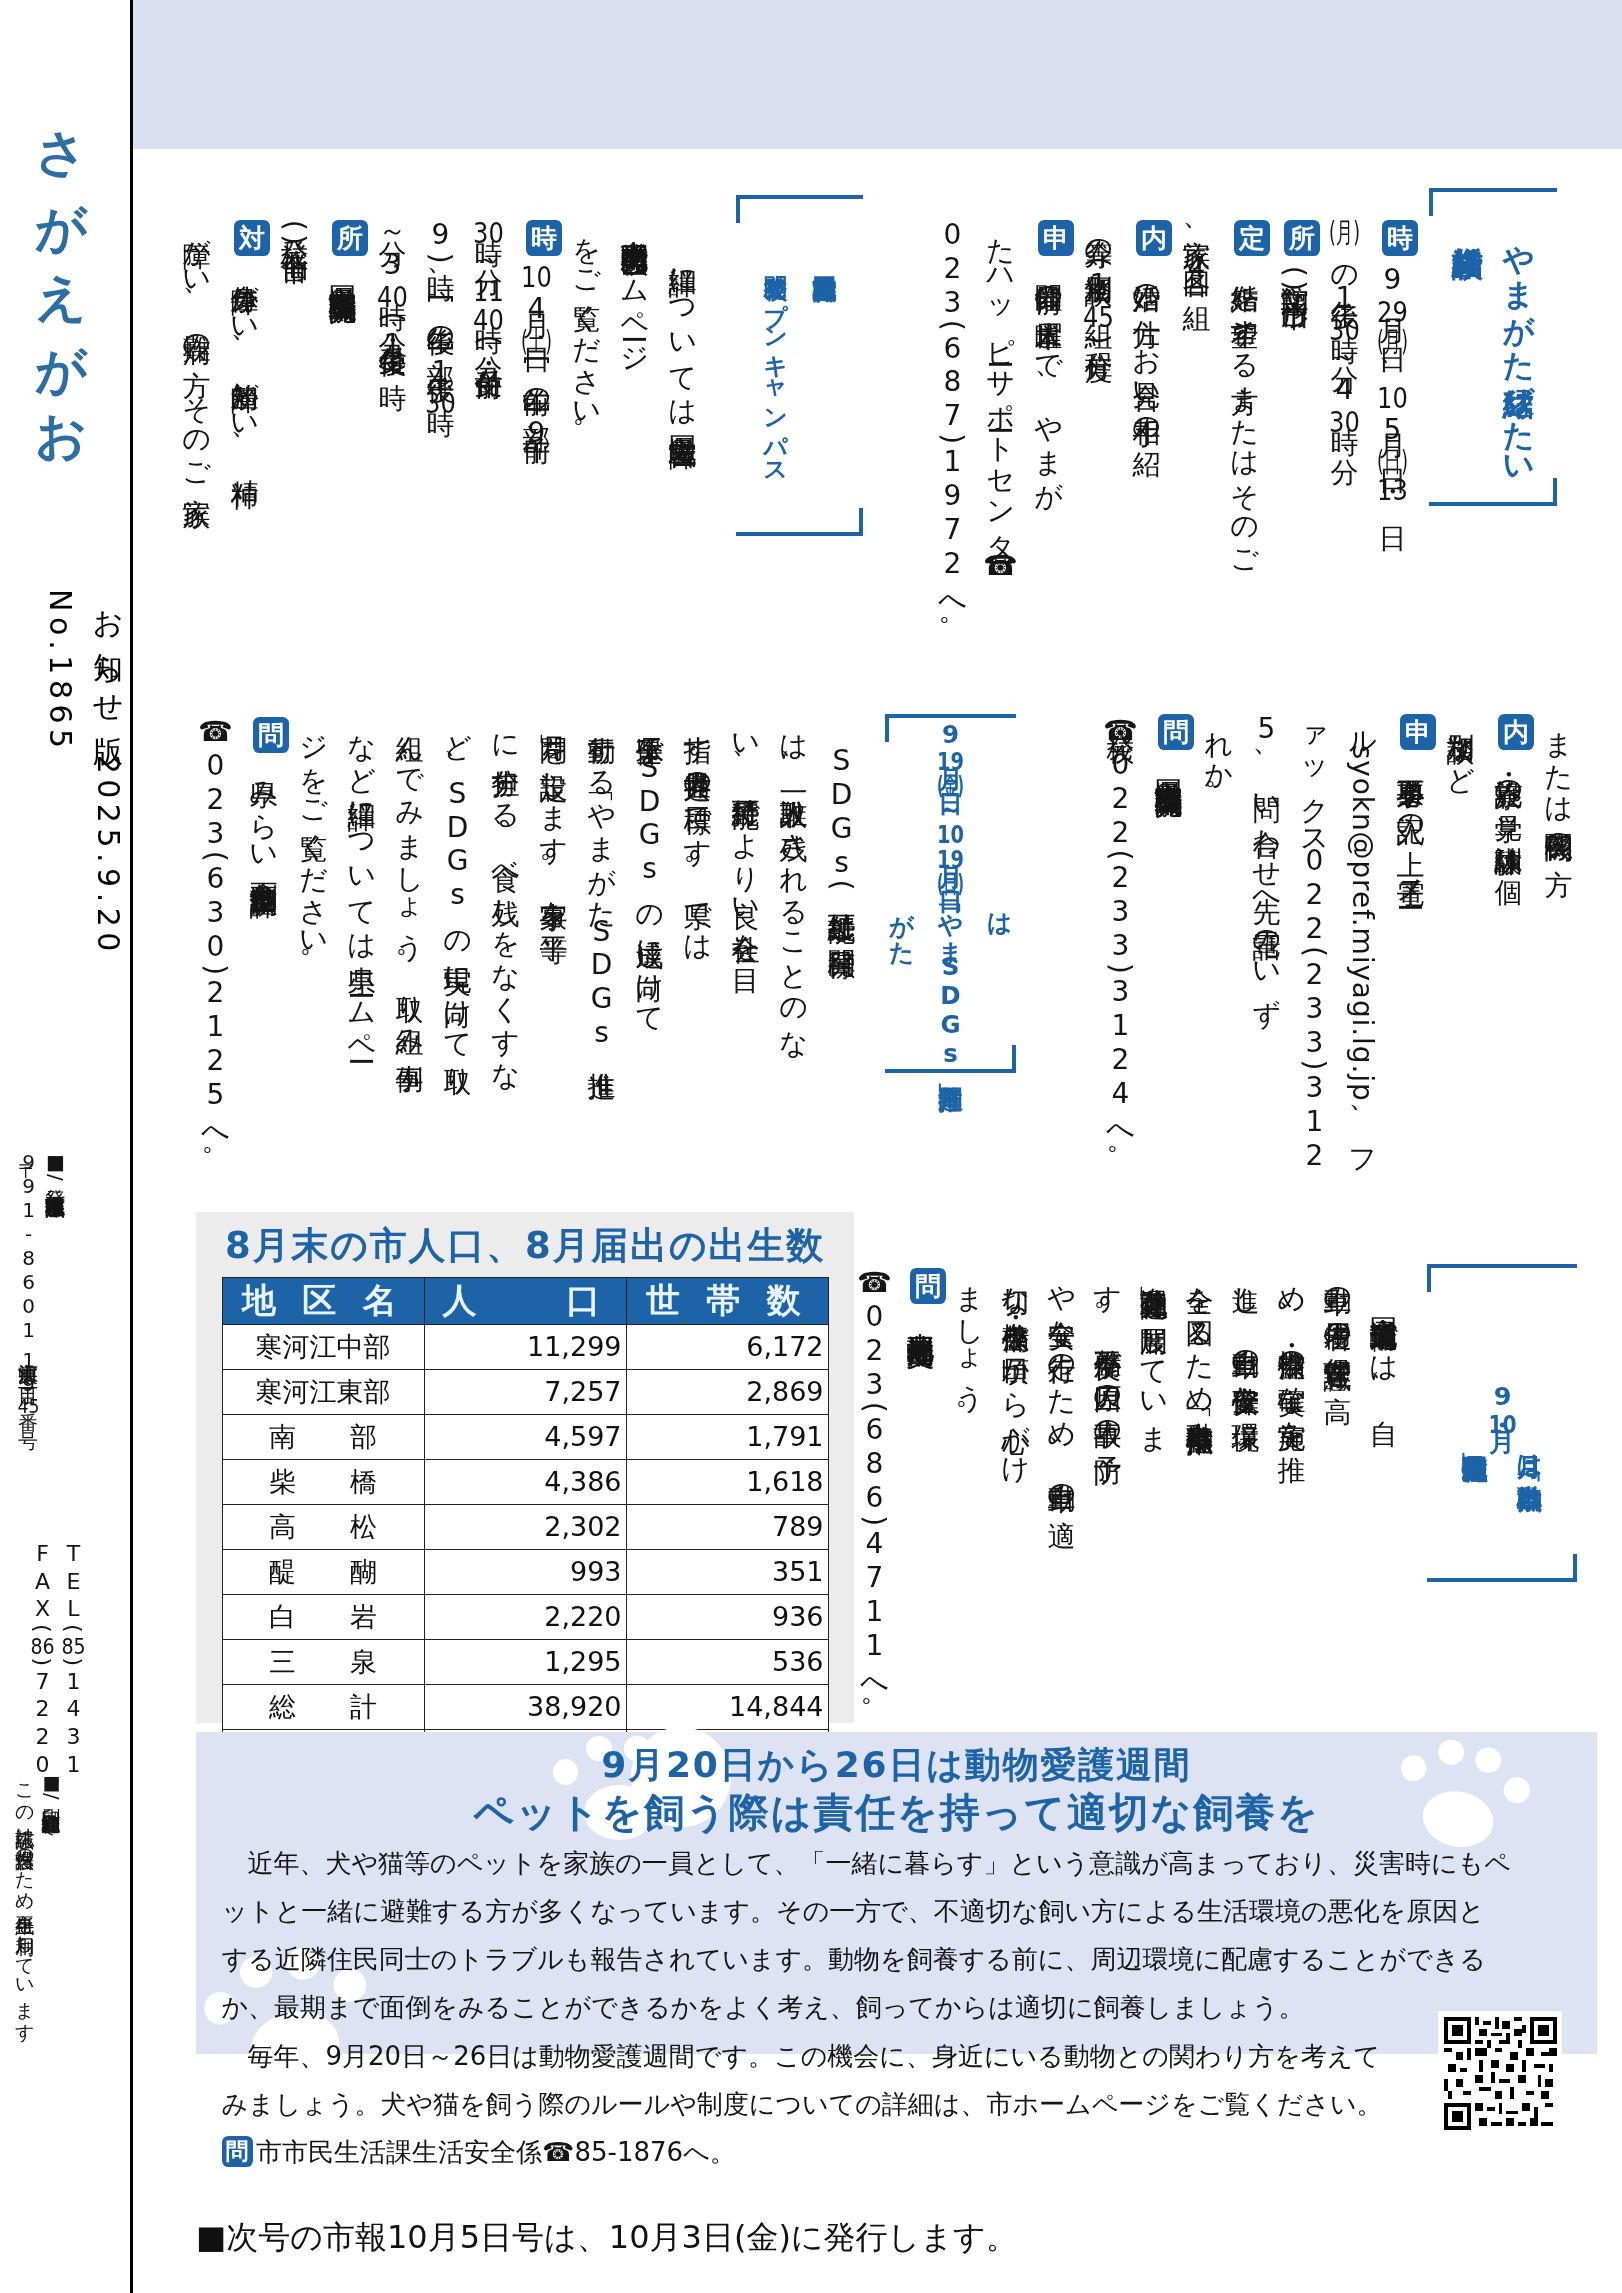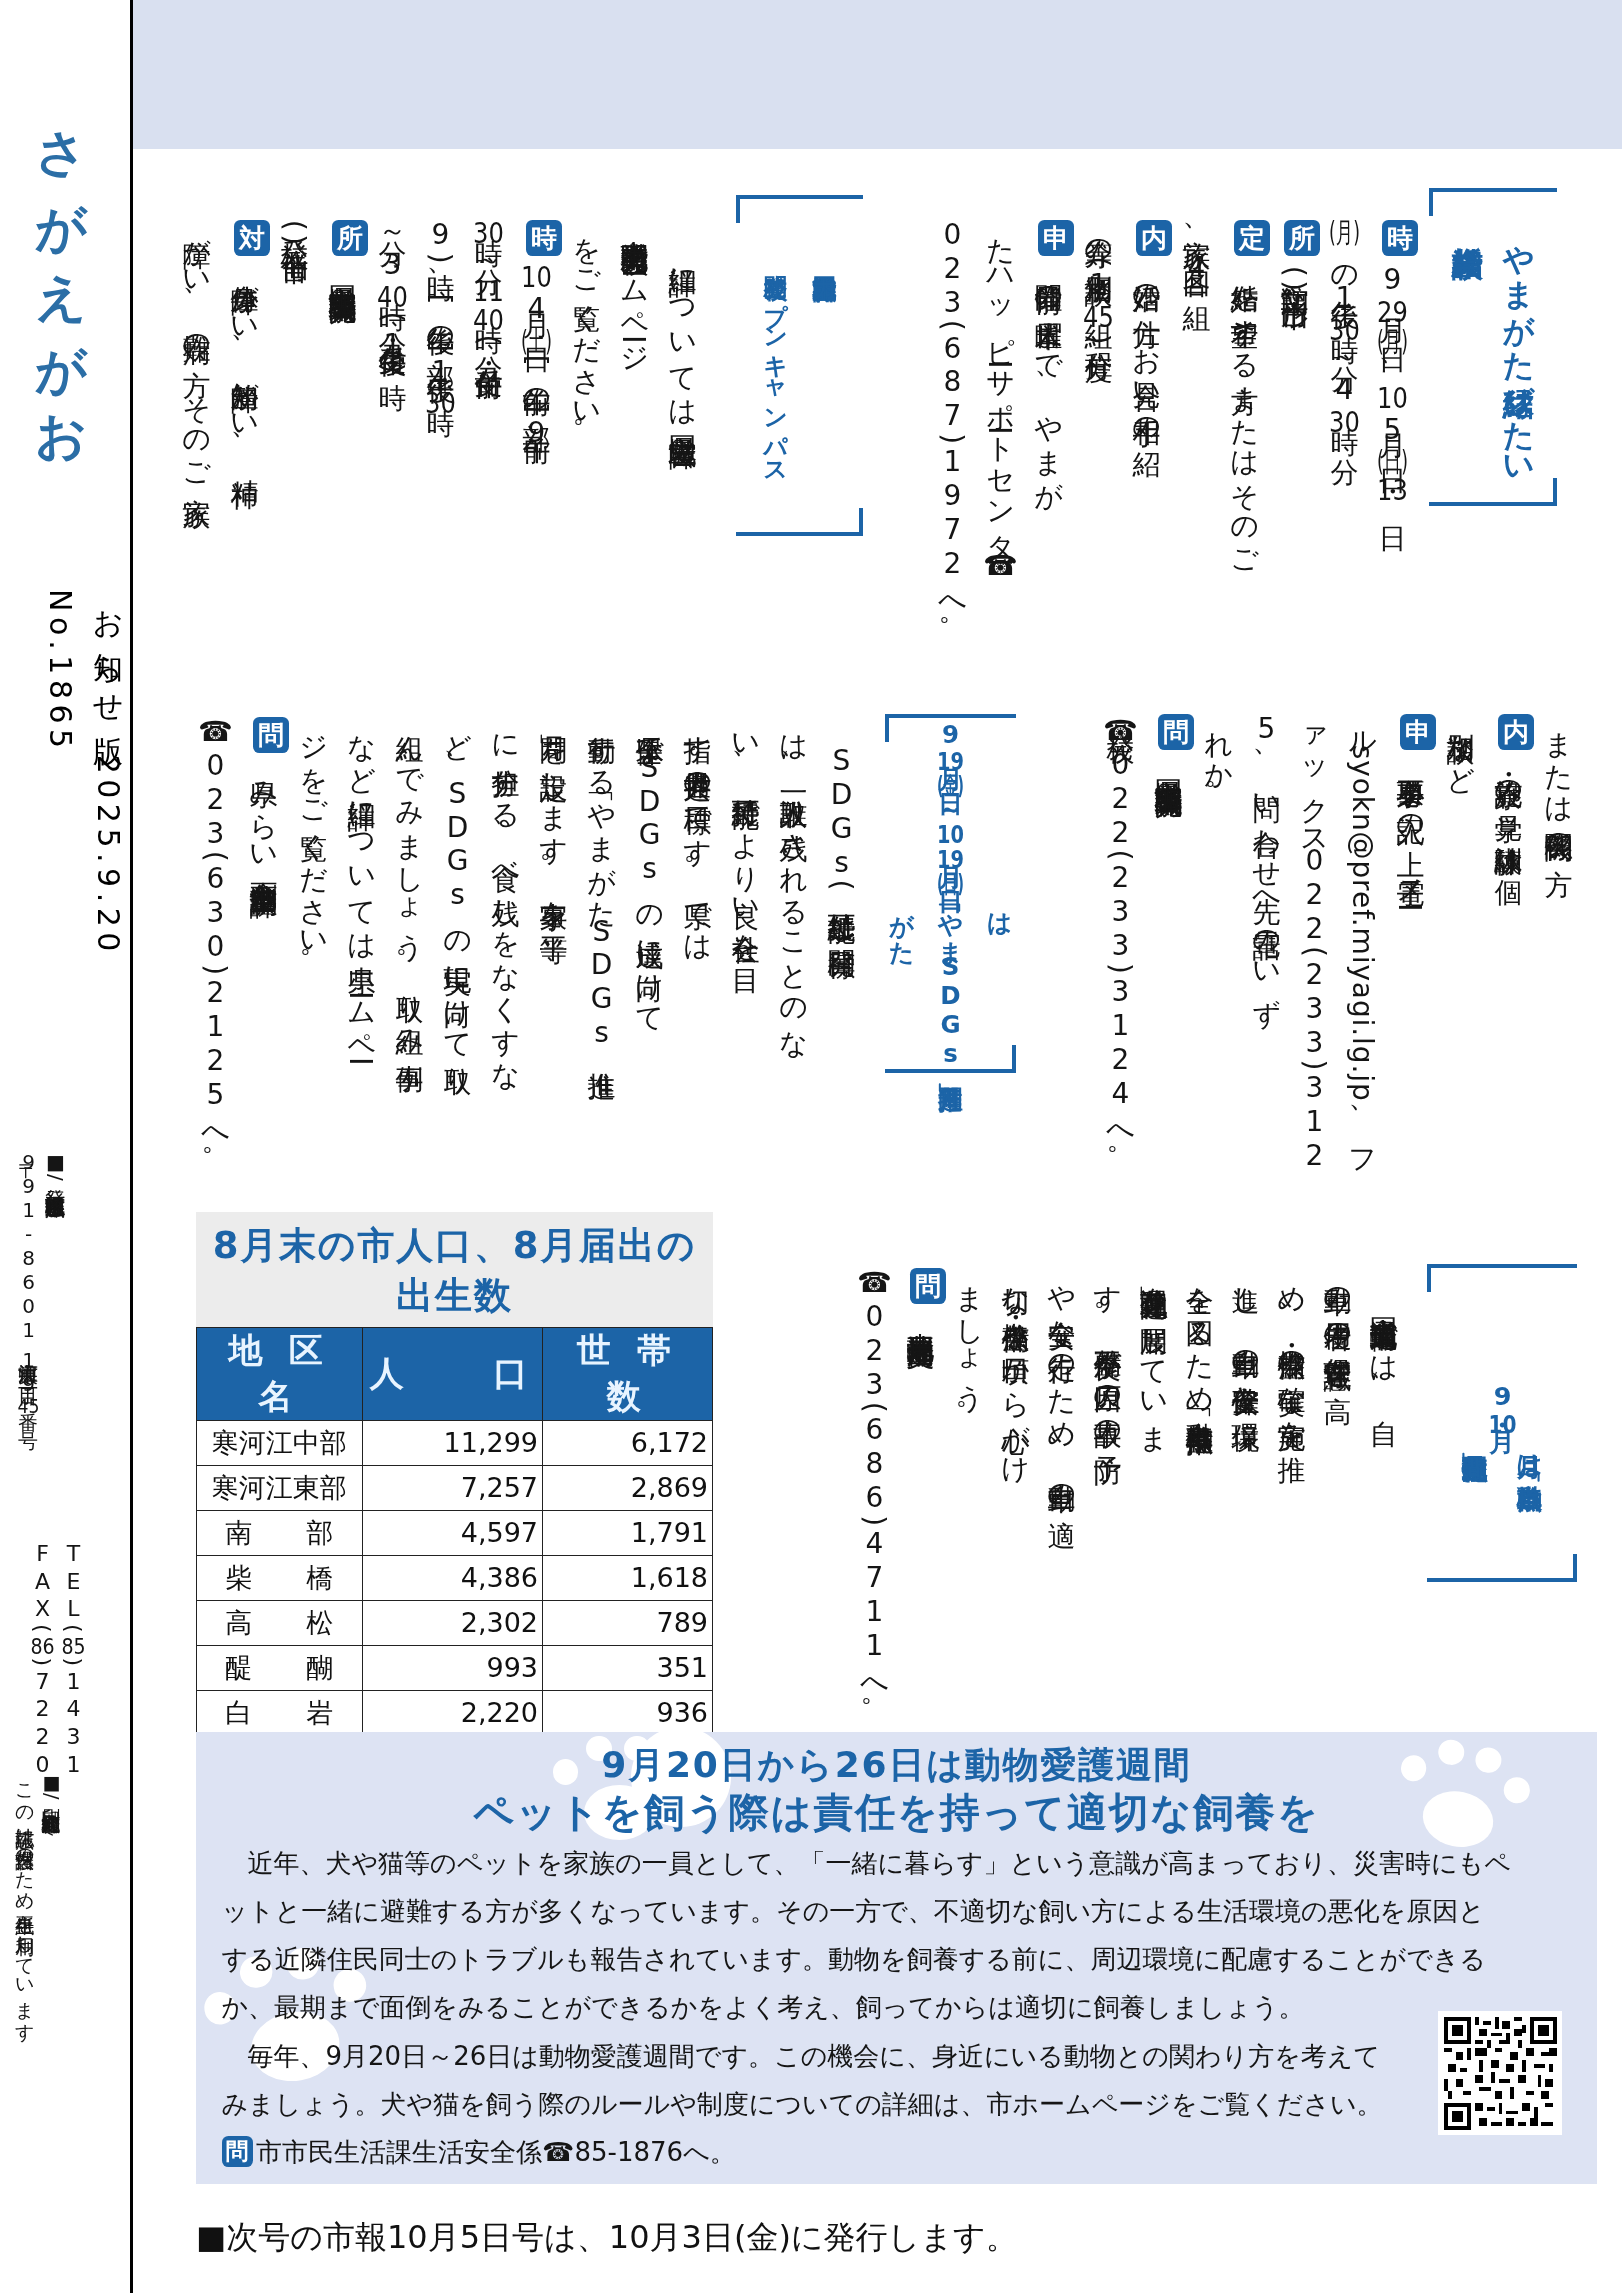--- a/index.html
+++ b/index.html
@@ -59,33 +59,33 @@
 
   
   .sb-logo{left:11px;top:95px;height:509px;font-size:51px;font-weight:700;
     color:#2b6ea6;letter-spacing:12.7px;line-height:100px;}
   .sb-issue{left:36px;top:589px;height:545px;font-size:30px;letter-spacing:5.5px;color:#000;}
   .sb-pub{left:14.5px;top:1150px;height:564px;font-size:20px;line-height:27px;letter-spacing:0;}
   .sb-tel{left:27px;top:1541px;height:273px;font-size:22px;line-height:31px;letter-spacing:2.7px;}
   .sb-print{left:12.7px;top:1771px;height:518px;font-size:19px;line-height:26px;letter-spacing:0;}
 
   
-  .pop-panel{left:196px;top:1212px;width:517px;height:511px;background:var(--panel);}
+  .pop-panel{left:196px;top:1212px;width:658px;height:511px;background:var(--panel);}
   .pop-title{margin:9px 0 5.5px 0;text-align:center;font-size:37px;font-weight:700;color:var(--accent);letter-spacing:1.8px;}
   table.pop{border-collapse:collapse;margin:0 auto;background:#fff;}
   table.pop th,table.pop td{border:1.8px solid #222;}
   table.pop th{background:var(--accent);color:#e8f4ff;font-size:34px;font-weight:700;
     letter-spacing:7.3px;height:38px;padding:0 5.5px;}
   table.pop td{height:31px;font-size:27px;padding:4px;}
   td.c-name{width:193px;text-align:center;}
   td.c-num{width:193px;text-align:right;padding-right:23.6px;}
   td.c-birth{text-align:center;}
 
   
-  .animal-box{left:196px;top:1732px;width:1401px;height:452px;background:var(--box);}
+  .animal-box{left:196px;top:1732px;width:1401px;height:322px;background:var(--box);}
   .aw-h1{position:absolute;left:0;right:0;top:9px;text-align:center;font-size:36px;
     font-weight:700;color:var(--accent);letter-spacing:1.8px;}
   .aw-h2{position:absolute;left:0;right:0;top:53px;text-align:center;font-size:40px;
     font-weight:700;color:var(--accent);letter-spacing:1.8px;}
   .aw-body{position:absolute;left:25.5px;top:107px;width:1356px;font-size:26px;line-height:48px;color:#151515;}
   .aw-body2{position:absolute;left:25.5px;top:300px;width:1218px;font-size:26px;line-height:48px;color:#151515;}
   .aw-body .badge,.aw-body2 .badge{width:31px;height:31px;line-height:31px;font-size:23px;margin:0 3.6px 3.6px 0;}
 
   
   .paw{position:absolute;width:136px;height:118px;}

